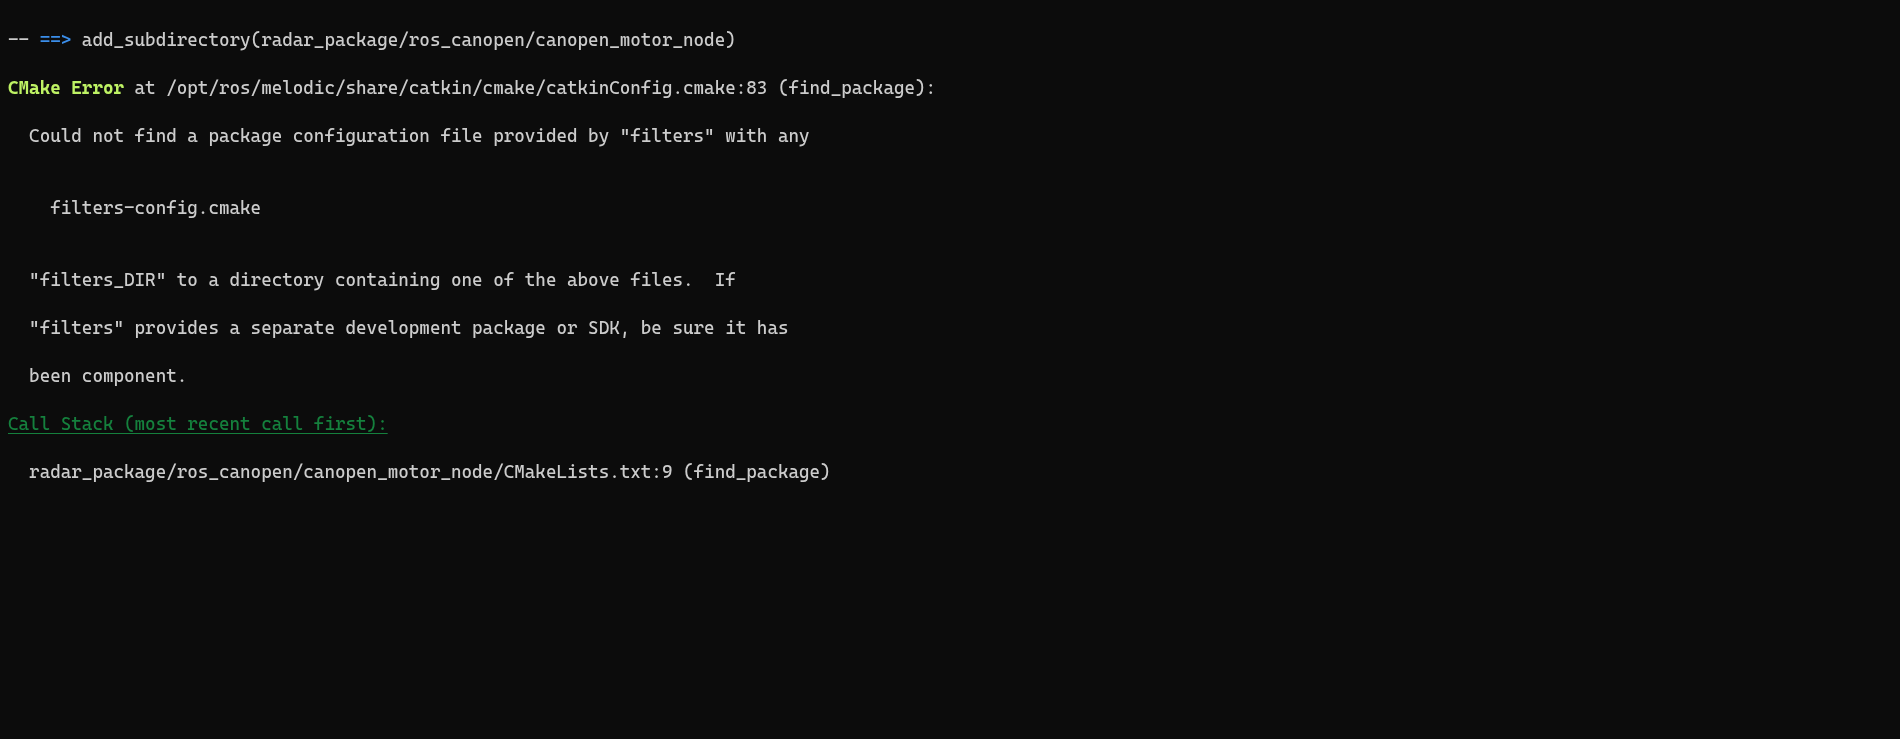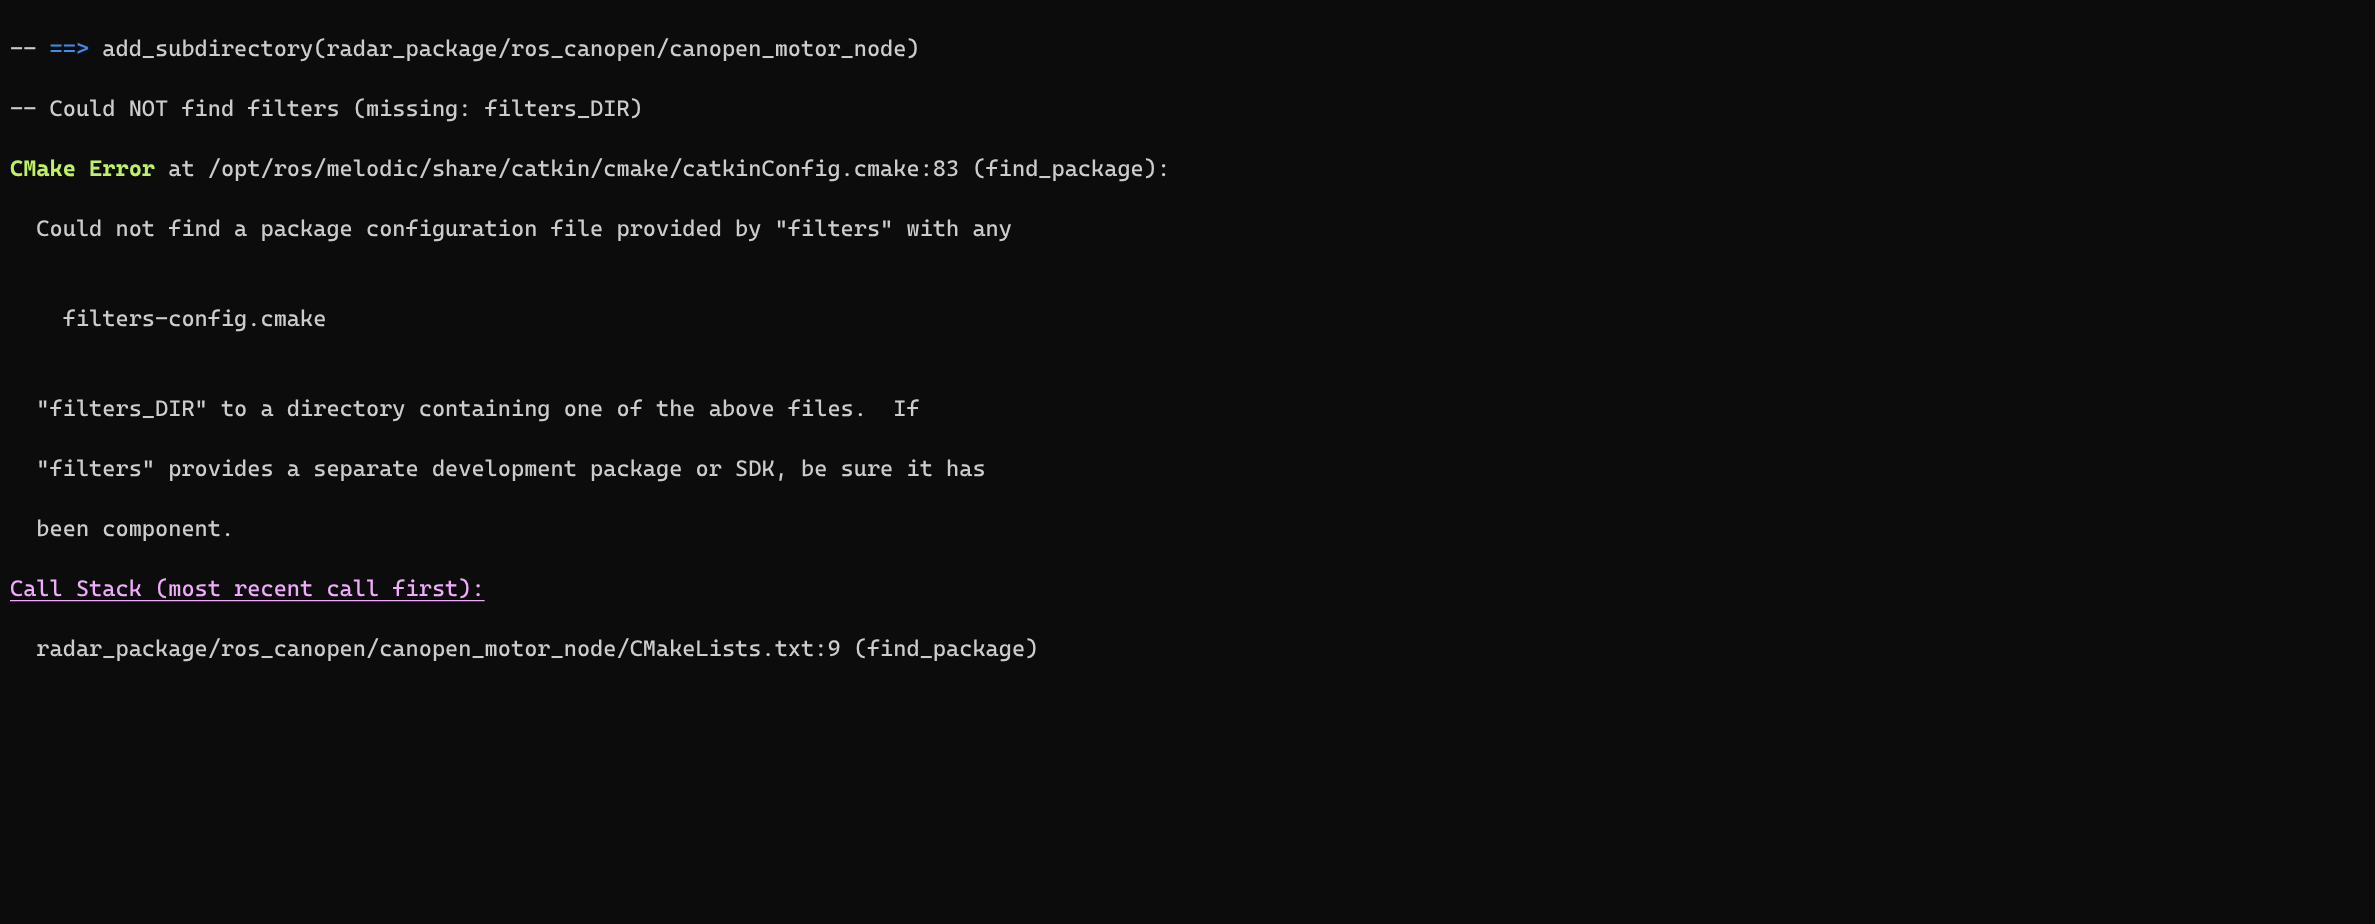--- a/index.html
+++ b/index.html
@@ -19,29 +19,28 @@
     padding: 4px 8px;
     white-space: pre;
     font-variant-ligatures: none;
   }
   .wrap {
     white-space: pre-wrap;
     word-break: break-all;
   }
   .blue { color: #3b8eea; }
   .redbold { color: #bef264; font-weight: 700; }
-  .cyanlink { color: #f0abfc; text-decoration: underline; text-underline-offset: 3px; }
+  .cyanlink { color: #15803d; text-decoration: underline; text-underline-offset: 3px; }
   .line { display: block; }
 </style>
 </head>
 <body>
 
 <div class="terminal">
 <span class="line"><span>-- </span><span class="blue">==&gt;</span><span> add_subdirectory(radar_package/ros_canopen/canopen_motor_node)</span></span>
-<span class="line">-- Could NOT find filters (missing: filters_DIR)</span>
 <span class="line"><span class="redbold">CMake Error</span><span> at /opt/ros/melodic/share/catkin/cmake/catkinConfig.cmake:83 (find_package):</span></span>
 <span class="line">  Could not find a package configuration file provided by "filters" with any</span>
 <span class="line"></span>
 <span class="line">    filters-config.cmake</span>
 <span class="line"></span>
 <span class="line">  "filters_DIR" to a directory containing one of the above files.  If</span>
 <span class="line">  "filters" provides a separate development package or SDK, be sure it has</span>
 <span class="line">  been component.</span>
 <span class="line"><span class="cyanlink">Call Stack (most recent call first):</span></span>
 <span class="line">  radar_package/ros_canopen/canopen_motor_node/CMakeLists.txt:9 (find_package)</span>

